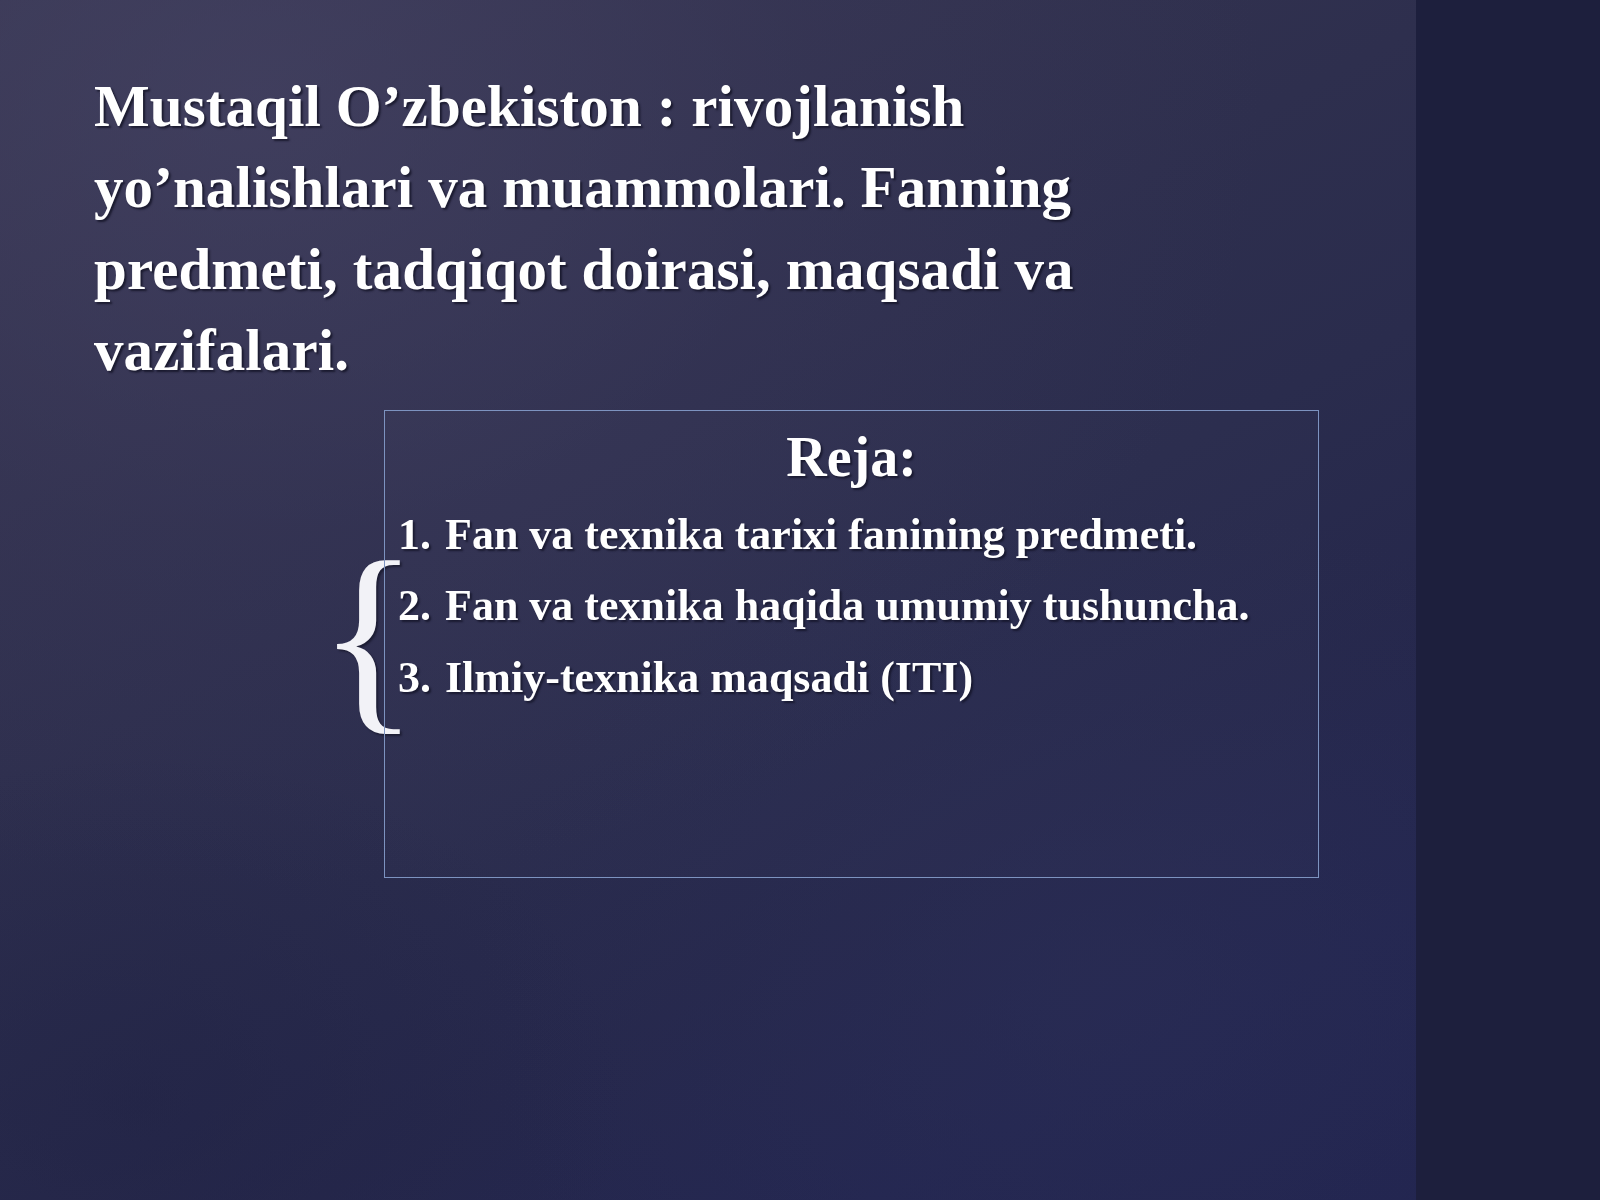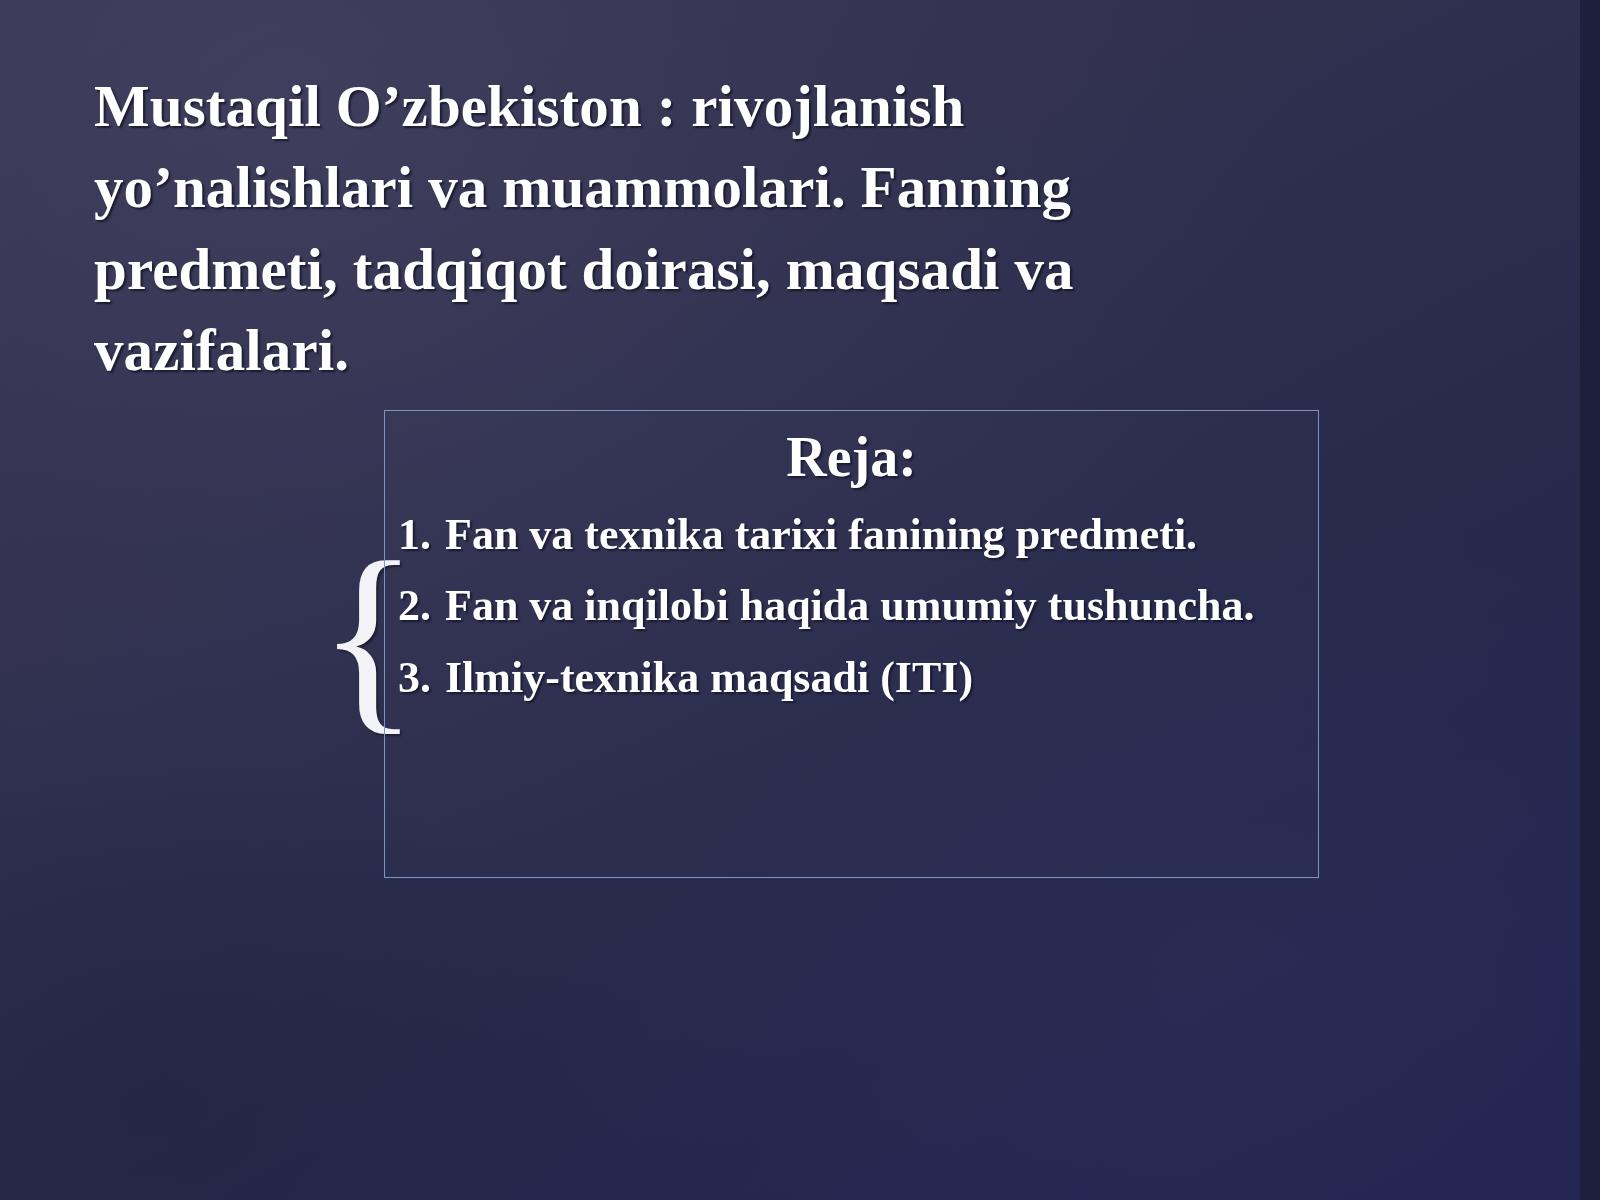--- a/index.html
+++ b/index.html
@@ -4,21 +4,21 @@
 <title>Slide</title>
 <style>
   html, body {
     margin: 0;
     padding: 0;
     background: #1d1f3d;
   }
 
   #slide {
     position: relative;
-    width: 1580px;
+    width: 1416px;
     height: 1200px;
     overflow: hidden;
     font-family: "Liberation Serif", "DejaVu Serif", serif;
     
     background:
       radial-gradient(ellipse 1400px 1100px at 18% 8%,
         rgba(72, 70, 104, 0.55) 0%,
         rgba(60, 58, 92, 0.30) 40%,
         rgba(0, 0, 0, 0) 72%),
       linear-gradient(152deg,
@@ -137,21 +137,21 @@
 
     <div id="reja-heading">Reja:</div>
 
     <ol id="reja-list">
       <li>
         <span class="marker">1.</span>
         <span class="item-text">Fan va texnika tarixi fanining predmeti.</span>
       </li>
       <li>
         <span class="marker">2.</span>
-        <span class="item-text">Fan va inqilobi haqida umumiy tushuncha.</span>
+        <span class="item-text">Fan va texnika haqida umumiy tushuncha.</span>
       </li>
       <li>
         <span class="marker">3.</span>
         <span class="item-text"> Ilmiy-texnika maqsadi (ITI)</span>
       </li>
     </ol>
 
   </div>
 
 </div>

